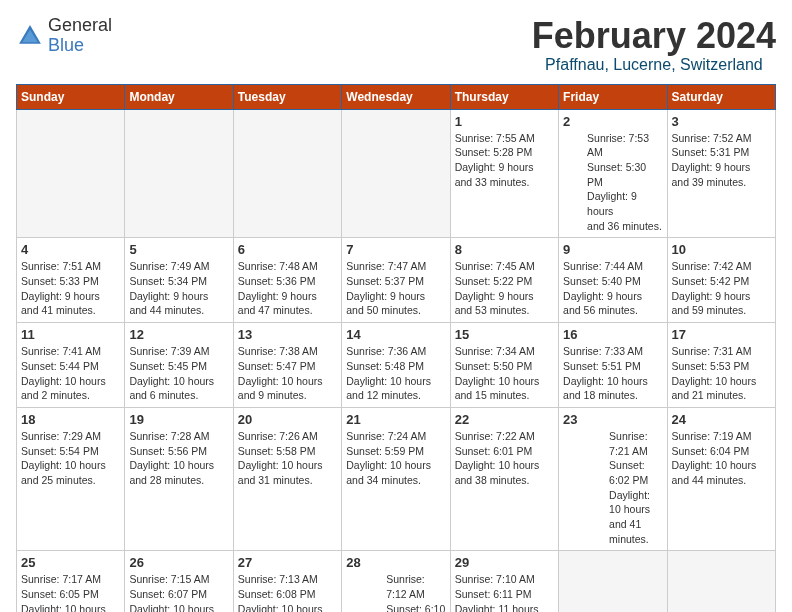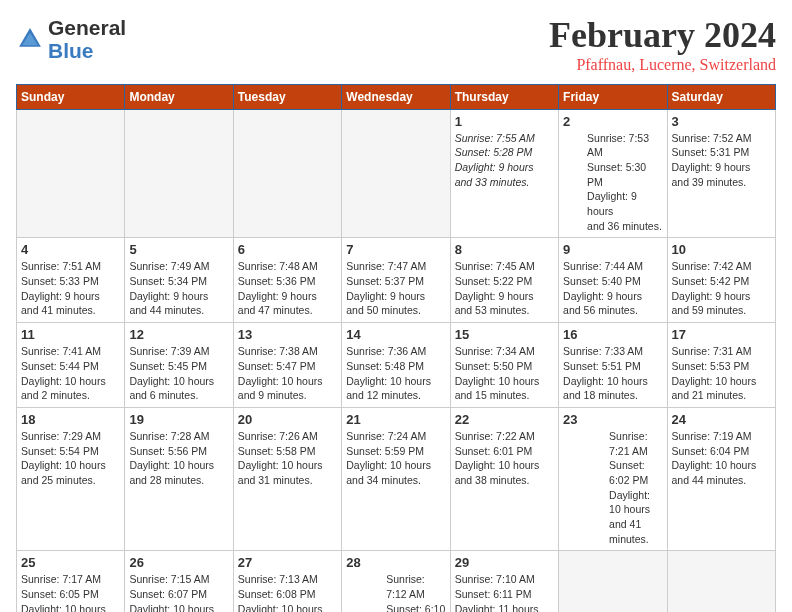--- a/index.html
+++ b/index.html
@@ -15,43 +15,42 @@
       justify-content: space-between;
       align-items: flex-start;
       margin-bottom: 10px;
     }
     .logo {
       display: flex;
       align-items: center;
       gap: 4px;
     }
     .logo-text {
-      font-size: 21px;
-      font-weight: bold;
+      font-size: 18px;
+      font-weight: normal;
       line-height: 1.1;
     }
     .logo-general { color: #333; }
     .logo-blue { color: #3a7abf; }
     .logo-icon {
       width: 28px;
       height: 28px;
     }
     .title-block {
-      text-align: right;
-      font-family: Liberation Serif, serif;
+      text-align: center;
     }
     .main-title {
       font-size: 36px;
       font-weight: bold;
       color: #333;
       line-height: 1.1;
     }
     .subtitle {
       font-size: 16px;
-      color: #ef4444;
+      color: #0c4a6e;
     }
     table {
       width: 100%;
       border-collapse: collapse;
       font-size: 11px;
     }
     thead tr th {
       background: #c2410c;
       color: #fff;
       padding: 5px 4px;
@@ -123,21 +122,21 @@
       </tr>
   </thead>
   <tbody id="calendar-body">
   <tr>
         <td class="empty"></td>
         <td class="empty"></td>
         <td class="empty"></td>
         <td class="empty"></td>
         <td>
           <span class="day-number">1</span>
-          <div class="day-detail" style="white-space: pre-line; font-style: italic;">Sunrise: 7:55 AM
+          <div class="day-detail" style="white-space: pre-line;">Sunrise: 7:55 AM
 Sunset: 5:28 PM
 Daylight: 9 hours
 and 33 minutes.</div>
         </td>
         <td>
           <span class="day-number">2</span>
           <div class="day-detail" style="white-space: pre-line; margin-left: 24px;">Sunrise: 7:53 AM
 Sunset: 5:30 PM
 Daylight: 9 hours
 and 36 minutes.</div>

